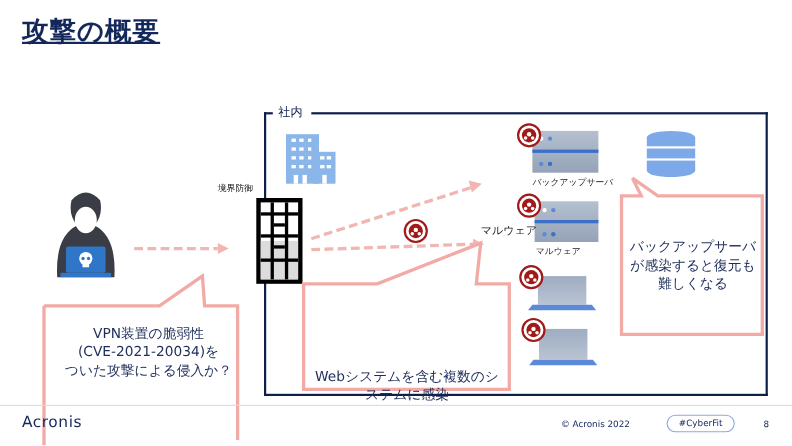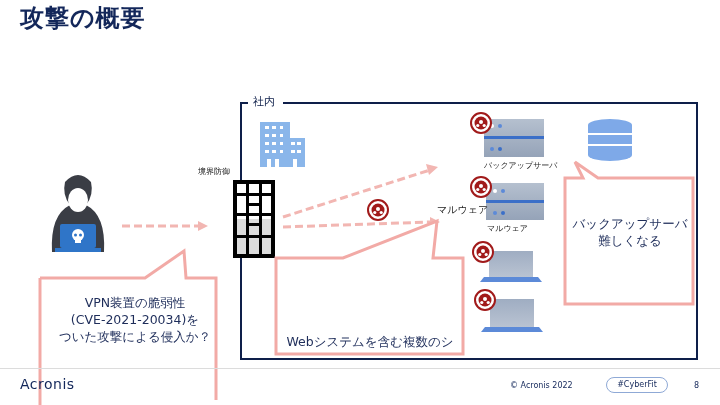--- a/index.html
+++ b/index.html
@@ -4,22 +4,23 @@
   <style>
     html, body { margin: 0; padding: 0; }
     body {
       width: 720px; height: 405px; position: relative; overflow: hidden;
       background: #ffffff;
       font-family: "DejaVu Sans", sans-serif;
       color: #0e1f4a;
     }
     .abs { position: absolute; }
     #title {
-      left: 20px; top: 2px; font-size: 24px; font-weight: bold; color: #13275a;
+      left: 20px; top: 12px; font-size: 24px; font-weight: bold; color: #13275a;
       letter-spacing: 1px;
+      text-decoration: underline;
     }
     #perimeter {
       left: 240px; top: 102px; width: 458px; height: 258px;
       border: 2px solid #0e1f4a; border-top: none; box-sizing: border-box;
     }
     #perimeter-top-left { left: 240px; top: 102px; width: 8px; height: 2px; background:#0e1f4a; }
     #perimeter-top-right { left: 283px; top: 102px; width: 415px; height: 2px; background:#0e1f4a; }
     #perimeter-label { left: 253px; top: 94px; font-size: 11px; color: #0e1f4a; }
     #fw-label { left: 198px; top: 166px; font-size: 8px; color:#111; }
     .pink-text { color: #1e2d5a; text-align: center; }
@@ -183,23 +184,25 @@
 <div class="abs label-small" style="left:487px;top:223px;">マルウェア</div>
 <div class="abs" id="malware-label">マルウェア</div>
 
 <div class="abs pink-text" id="callout1-text">
   <div>VPN装置の脆弱性</div>
   <div>(CVE-2021-20034)を</div>
   <div>ついた攻撃による侵入か？</div>
 </div>
 <div class="abs pink-text" id="callout2-text">
   <div>Webシステムを含む複数のシ</div>
+  <div>ステムに感染</div>
 </div>
 <div class="abs pink-text" id="callout3-text">
   <div>バックアップサーバ</div>
+  <div>が感染すると復元も</div>
   <div>難しくなる</div>
 </div>
 
 <div class="abs" id="footer-line"></div>
 <div class="abs" id="logo">Acronis</div>
 <div class="abs" id="copyright">© Acronis 2022</div>
 <div class="abs" id="hashtag">#CyberFit</div>
 <div class="abs" id="page-num">8</div>
 
 </body></html>

